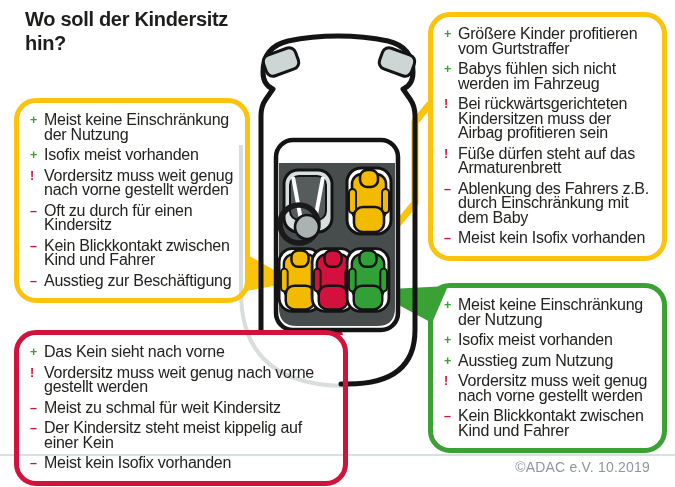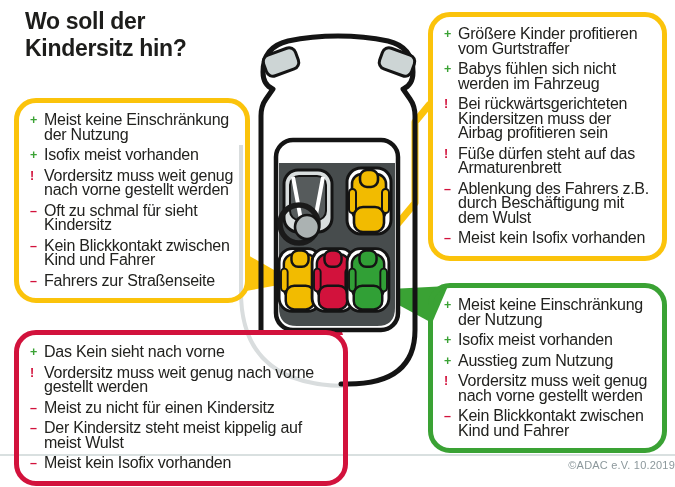--- a/index.html
+++ b/index.html
@@ -3,21 +3,21 @@
 <meta charset="utf-8">
 <style>
   html,body{margin:0;padding:0;background:#fff;}
   #stage{
     position:relative;width:675px;height:487px;background:#fff;overflow:hidden;
     font-family:"Liberation Sans",sans-serif;color:#1d1d1b;
   }
   #art{position:absolute;left:0;top:0;width:675px;height:487px;}
   .title{
     position:absolute;left:25px;top:8px;width:212px;
-    font-size:23px;font-weight:bold;line-height:1.18;letter-spacing:-0.3px;color:#1d1d1b;
+    font-size:20px;font-weight:bold;line-height:1.18;letter-spacing:-0.3px;color:#1d1d1b;
   }
   .callout{
     position:absolute;border-radius:22px;border:5px solid #ccc;
     padding:10px 11px;box-sizing:border-box;background:transparent;
   }
   .callout .item{display:flex;margin-bottom:6px;}
   .callout .item:last-child{margin-bottom:0;}
   .callout .bullet{
     flex:0 0 14px;font-weight:bold;font-size:12.5px;line-height:14.5px;
   }
@@ -25,21 +25,21 @@
     flex:1;font-size:16px;line-height:14.5px;letter-spacing:-0.25px;color:#22221f;
   }
   .b-plus{color:var(--c-green);}
   .b-warn{color:var(--c-red);}
   .b-minus{color:var(--c-red);}
   #box-rear-left   {left:14px; top:98px;  width:236px;border-color:var(--c-yellow);}
   #box-front-pass  {left:428px;top:12px;  width:239px;border-color:var(--c-yellow);}
   #box-rear-middle {left:14px; top:330px; width:334px;border-color:var(--c-red);}
   #box-rear-right  {left:428px;top:283px; width:239px;border-color:var(--c-green);}
   .copyright{
-    position:absolute;right:0;top:459px;font-size:11px;letter-spacing:0.2px;color:#8c989c;
+    position:absolute;right:25px;top:459px;font-size:14px;letter-spacing:0.2px;color:#8c989c;
   }
   .cs-yellow{--cs:var(--c-seat-yellow);}
   .cs-red{--cs:var(--c-seat-red);}
   .cs-green{--cs:var(--c-seat-green);}
 </style>
 </head>
 <body>
 
 <div id="stage" style="--c-yellow: #FBC30B; --c-red: #D2123C; --c-green: #3AA234; --c-seat-yellow: #F2BB00; --c-seat-red: #D2123C; --c-seat-green: #31A036; --c-cabin: #474C4D; --c-swoosh: #D9DDDE; --c-divider: #D9E0E0;">
 
@@ -101,29 +101,29 @@
       <div class="item">
         <span class="bullet b-plus">+</span>
         <span class="txt">Isofix meist vorhanden</span>
       </div>
       <div class="item">
         <span class="bullet b-warn">!</span>
         <span class="txt">Vordersitz muss weit genug nach vorne gestellt werden</span>
       </div>
       <div class="item">
         <span class="bullet b-minus">–</span>
-        <span class="txt">Oft zu schmal für sieht Kindersitz</span>
+        <span class="txt">Oft zu durch für einen Kindersitz</span>
       </div>
       <div class="item">
         <span class="bullet b-minus">–</span>
         <span class="txt">Kein Blickkontakt zwischen Kind und Fahrer</span>
       </div>
       <div class="item">
         <span class="bullet b-minus">–</span>
-        <span class="txt">Fahrers zur Straßenseite</span>
+        <span class="txt">Ausstieg zur Beschäftigung</span>
       </div>
     </div>
   <div class="callout" id="box-front-pass">
       <div class="item">
         <span class="bullet b-plus">+</span>
         <span class="txt">Größere Kinder profitieren vom Gurtstraffer</span>
       </div>
       <div class="item">
         <span class="bullet b-plus">+</span>
         <span class="txt">Babys fühlen sich nicht werden im Fahrzeug</span>
@@ -131,43 +131,43 @@
       <div class="item">
         <span class="bullet b-warn">!</span>
         <span class="txt">Bei rückwärtsgerichteten Kindersitzen muss der Airbag profitieren sein</span>
       </div>
       <div class="item">
         <span class="bullet b-warn">!</span>
         <span class="txt">Füße dürfen steht auf das Armaturenbrett</span>
       </div>
       <div class="item">
         <span class="bullet b-minus">–</span>
-        <span class="txt">Ablenkung des Fahrers z.B. durch Beschäftigung mit dem Wulst</span>
+        <span class="txt">Ablenkung des Fahrers z.B. durch Einschränkung mit dem Baby</span>
       </div>
       <div class="item">
         <span class="bullet b-minus">–</span>
         <span class="txt">Meist kein Isofix vorhanden</span>
       </div>
     </div>
   <div class="callout" id="box-rear-middle">
       <div class="item">
         <span class="bullet b-plus">+</span>
         <span class="txt">Das Kein sieht nach vorne</span>
       </div>
       <div class="item">
         <span class="bullet b-warn">!</span>
         <span class="txt">Vordersitz muss weit genug nach vorne gestellt werden</span>
       </div>
       <div class="item">
         <span class="bullet b-minus">–</span>
-        <span class="txt">Meist zu nicht für einen Kindersitz</span>
+        <span class="txt">Meist zu schmal für weit Kindersitz</span>
       </div>
       <div class="item">
         <span class="bullet b-minus">–</span>
-        <span class="txt">Der Kindersitz steht meist kippelig auf meist Wulst</span>
+        <span class="txt">Der Kindersitz steht meist kippelig auf einer Kein</span>
       </div>
       <div class="item">
         <span class="bullet b-minus">–</span>
         <span class="txt">Meist kein Isofix vorhanden</span>
       </div>
     </div>
   <div class="callout" id="box-rear-right">
       <div class="item">
         <span class="bullet b-plus">+</span>
         <span class="txt">Meist keine Einschränkung der Nutzung</span>

